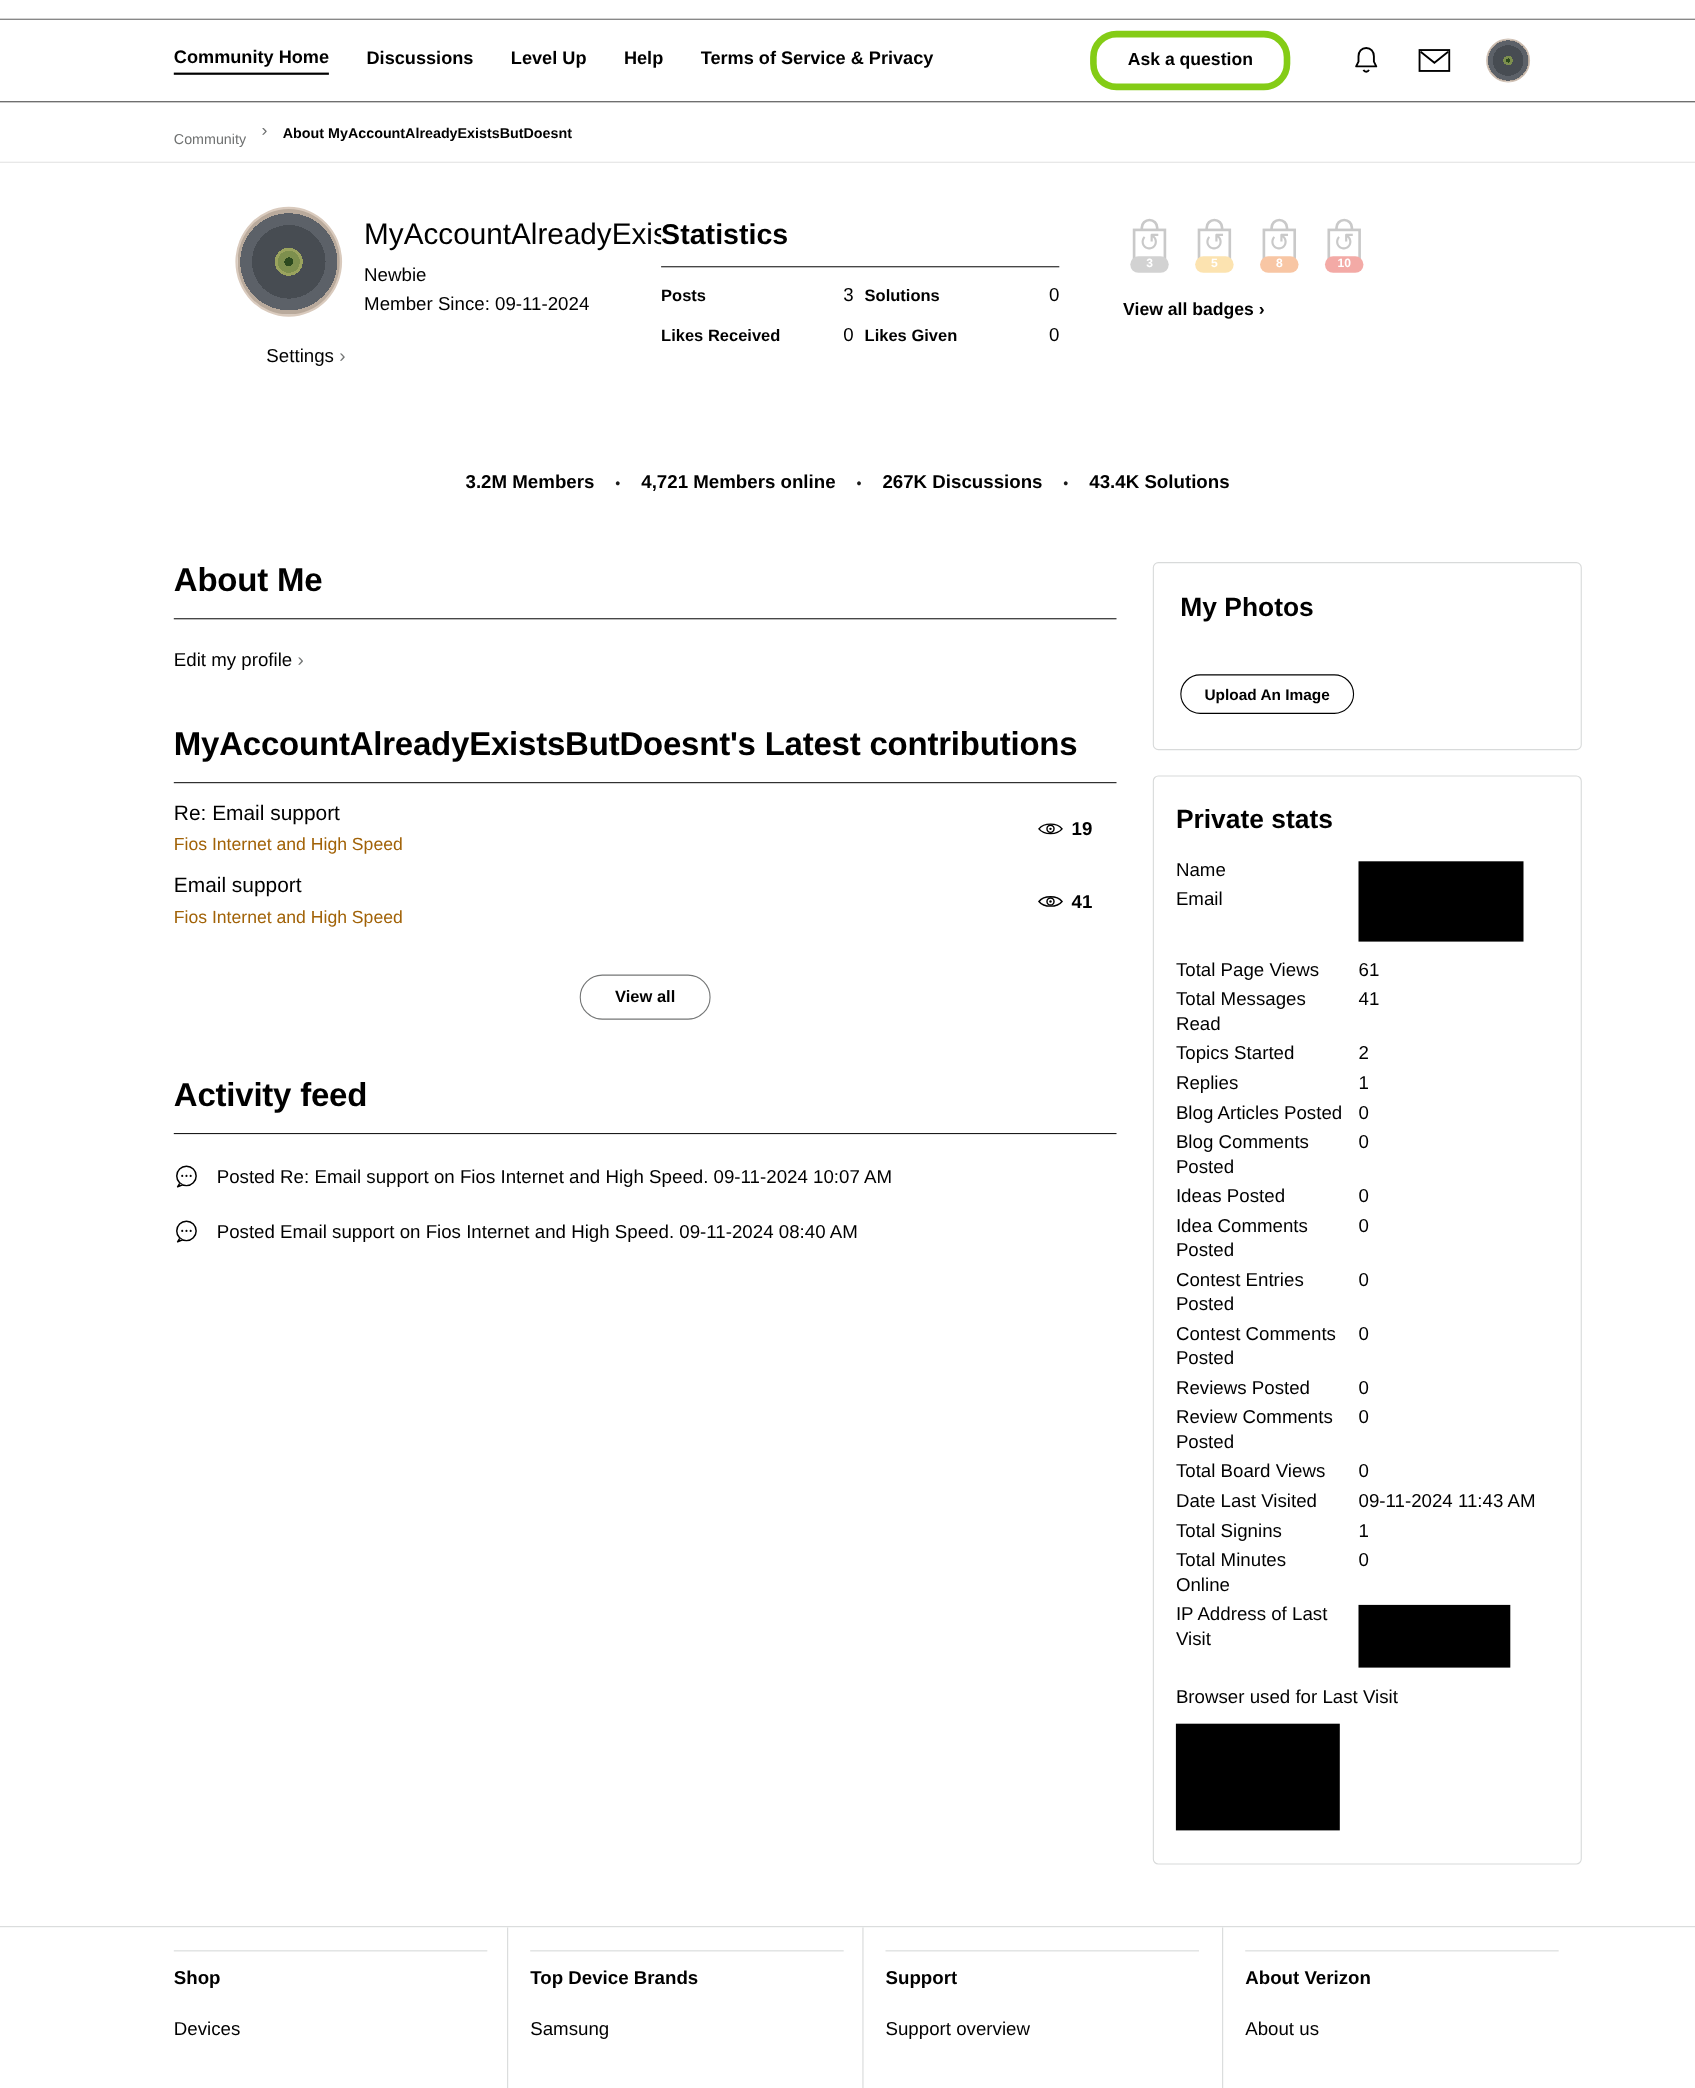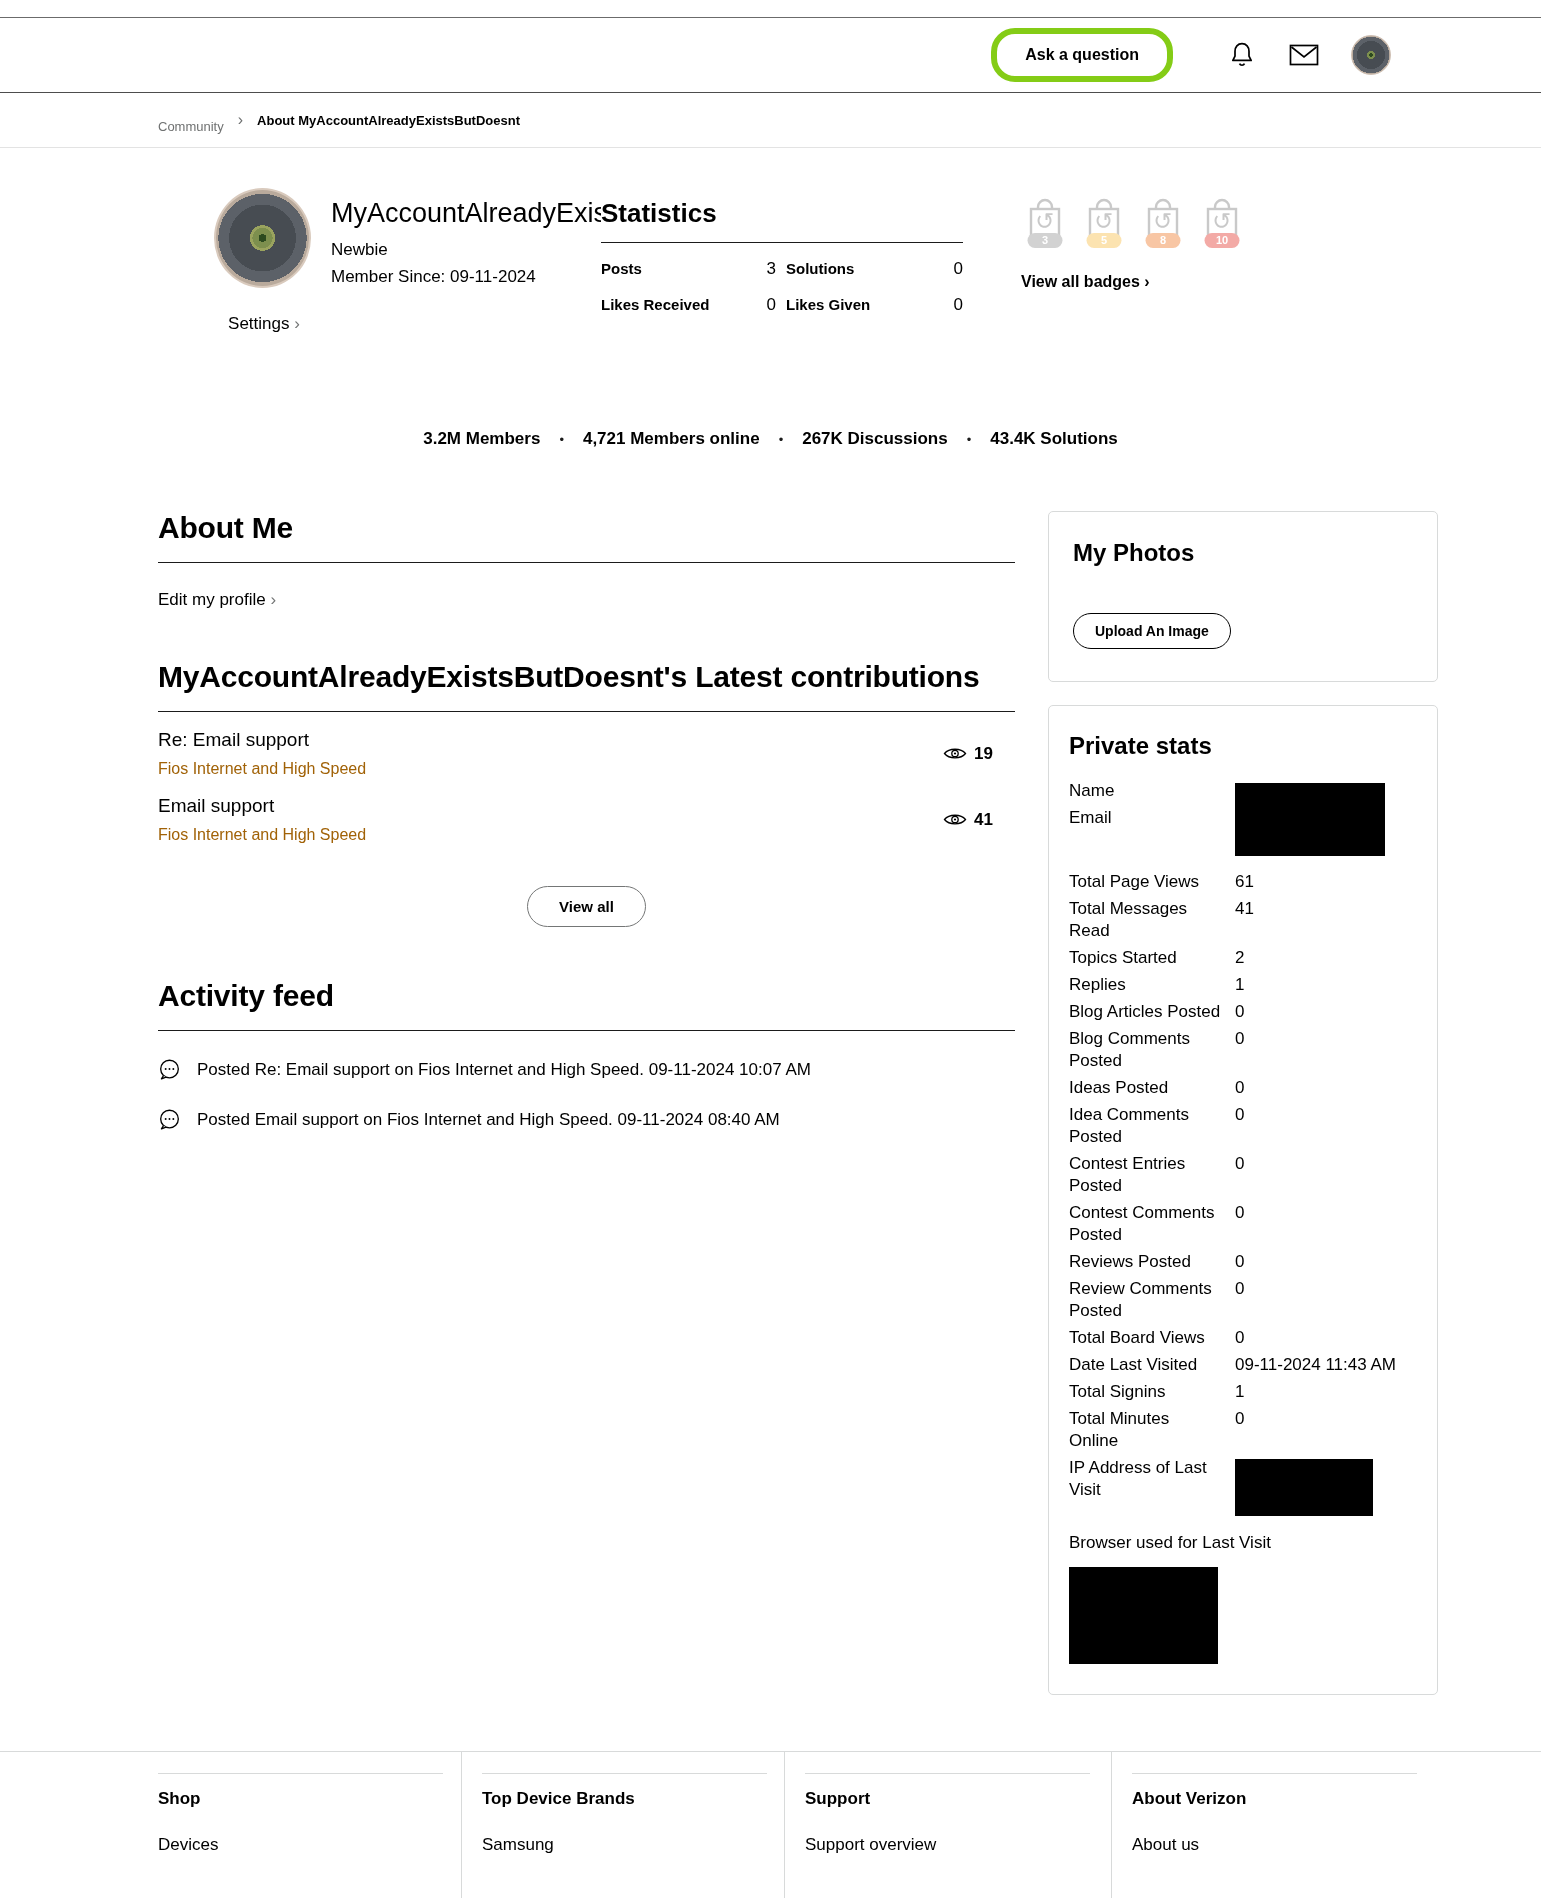--- a/index.html
+++ b/index.html
@@ -48,21 +48,21 @@
   .profile { display: flex; padding: 0 158px; margin-top: 40px; }
   .avatar-col { margin-left: 56px; width: 100px; flex: none; }
   .avatar-lg {
     width: 97px; height: 100px; border-radius: 50%;
     background: radial-gradient(circle at 50% 50%,
       #2c4a1f 0 6%, #7d8f4e 6% 15%, #9aa35e 15% 19%, #474c52 19% 50%,
       #5c6168 50% 66%, #b9aa9c 66% 79%, #d8cfc4 79% 100%);
     border: 2px solid #d9cabd;
   }
   .settings-link {
-    margin-top: 26px; font-size: 17px; text-align: center; cursor: pointer; white-space: nowrap;
+    margin-top: 26px; font-size: 17px; text-align: right; cursor: pointer; white-space: nowrap;
   }
   .chev { color: #747676; font-weight: normal; }
   .info-col { margin-left: 17px; width: 270px; flex: none; overflow: hidden; padding-top: 10px; }
   .username { font-size: 27px; font-weight: normal; white-space: nowrap; }
   .rank { font-size: 17px; margin-top: 11px; }
   .member-since { font-size: 17px; margin-top: 7px; }
   .stats-col { width: 362px; flex: none; padding-top: 10px; }
   .stats-title { font-size: 26px; font-weight: bold; }
   .stats-rule { border-bottom: 1px solid #1b1b1b; margin-top: 13px; }
   .stats-grid {
@@ -152,20 +152,27 @@
   .f-link { font-size: 17px; margin-top: 26px; cursor: pointer; }
 
   svg.icon { display: block; }
 </style>
 </head>
 <body>
 
 <div class="top-rule"></div>
 
 <div class="header">
+  <div class="nav">
+    <div class="nav-item active">Community Home</div>
+    <div class="nav-item">Discussions</div>
+    <div class="nav-item">Level Up</div>
+    <div class="nav-item">Help</div>
+    <div class="nav-item">Terms of Service &amp; Privacy</div>
+  </div>
   <div class="header-right">
     <button class="ask-btn">Ask a question</button>
     <span class="hdr-icon">
       <svg class="icon" width="26" height="28" viewBox="0 0 24 26" fill="none" stroke="#000" stroke-width="1.6">
         <path d="M12 2.5 C8 2.5 5.5 5.6 5.5 9.5 L5.5 14 L3.5 18 L20.5 18 L18.5 14 L18.5 9.5 C18.5 5.6 16 2.5 12 2.5 Z" stroke-linejoin="round"></path>
         <path d="M9.7 21 a2.5 2.5 0 0 0 4.6 0"></path>
       </svg>
     </span>
     <span class="hdr-icon">
       <svg class="icon" width="30" height="22" viewBox="0 0 30 22" fill="none" stroke="#000" stroke-width="1.7">

